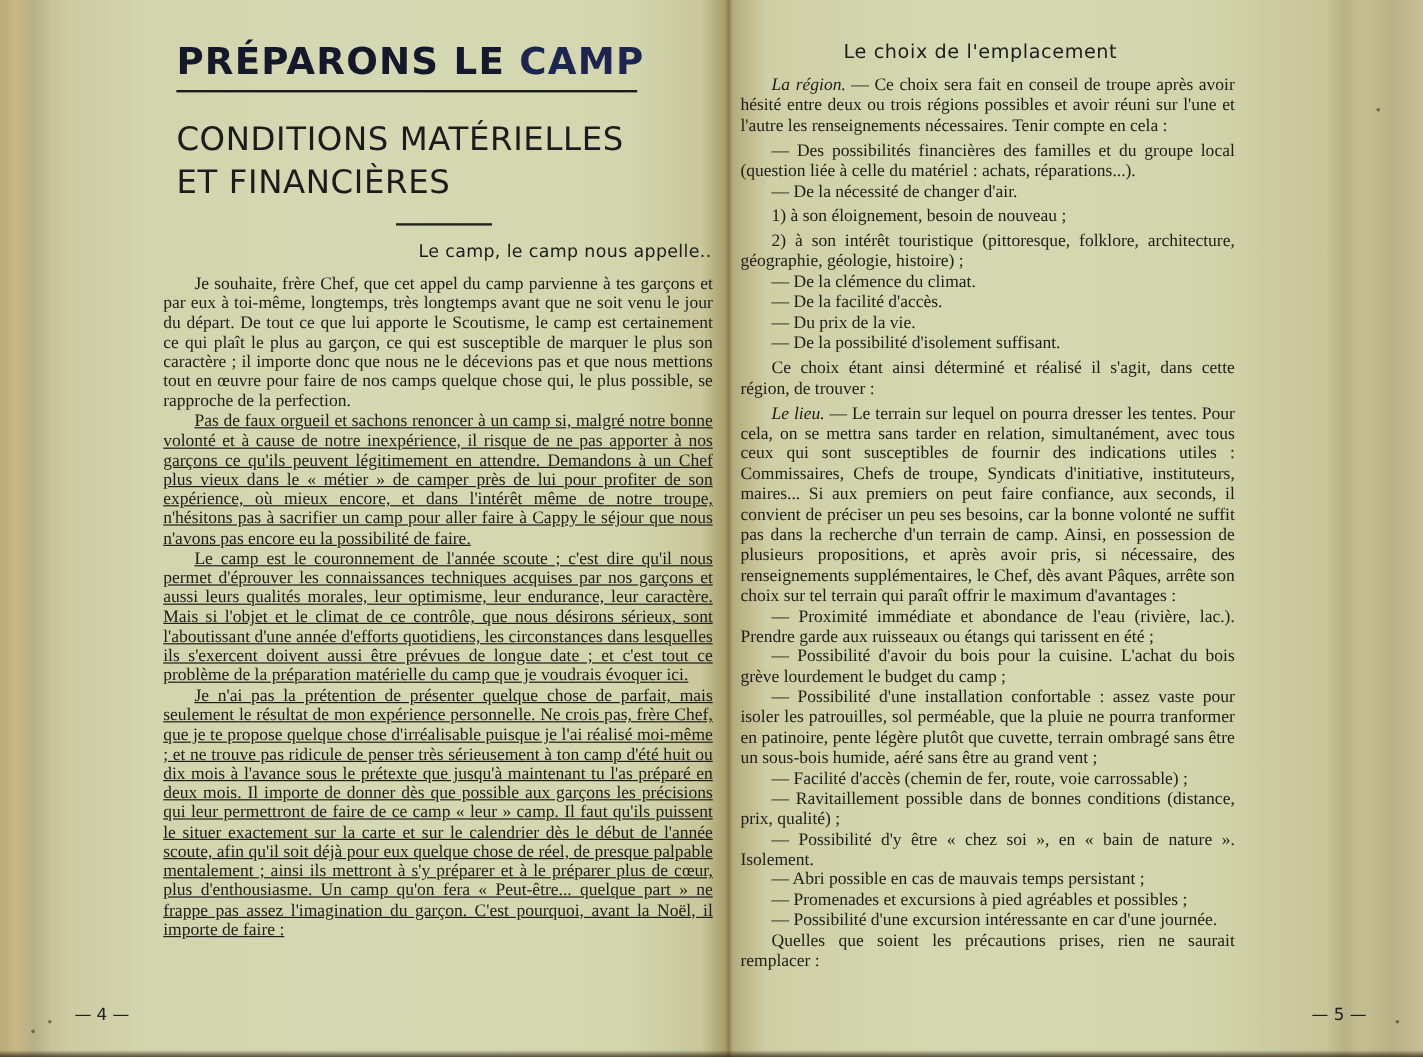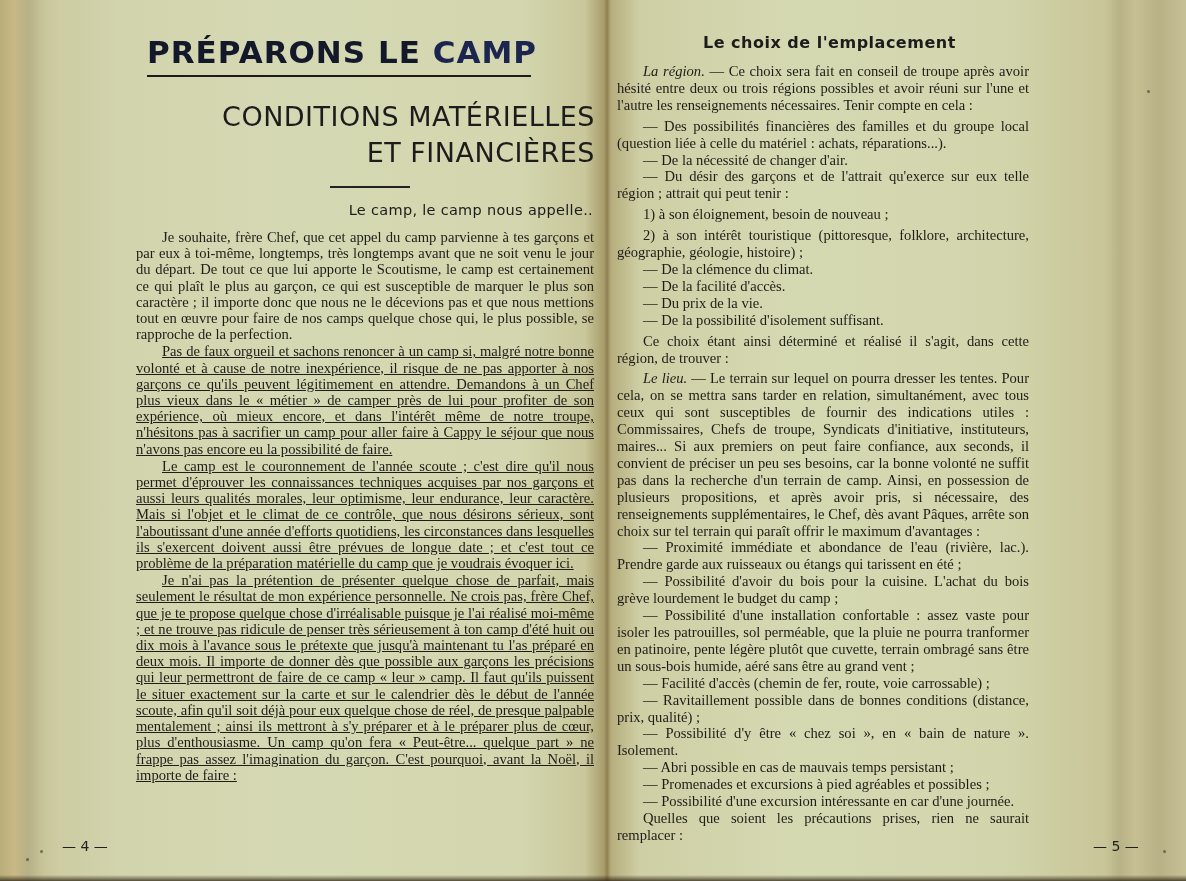--- a/index.html
+++ b/index.html
@@ -35,42 +35,42 @@
     }
     .main-title .camp { color: #1b2550; text-align: center; }
     .title-rule {
       position: absolute; left: 0; top: 75px; width: 384px; height: 2px;
       background: #1b1b1b;
     }
     .subtitle {
       position: absolute; left: 0; top: 99px; width: 448px;
       font-family: "DejaVu Sans", "Liberation Sans", sans-serif;
       font-weight: normal; font-size: 27px; line-height: 36px;
-      text-align: right; color: #1c1c1c; margin: 0; letter-spacing: 0.5px;
+      text-align: left; color: #1c1c1c; margin: 0; letter-spacing: 0.5px;
     }
     .short-rule {
       position: absolute; left: 183px; top: 186px; width: 80px; height: 1.5px;
       background: #222;
     }
     .section-head-left {
       position: absolute; right: -8px; top: 202px;
       font-family: "DejaVu Sans", "Liberation Sans", sans-serif;
       font-size: 14.5px; color: #1c1c1c; letter-spacing: 0.3px;
     }
     .body-left {
       position: absolute; left: -11px; top: 229px; width: 458px;
       font-size: 14.6px; line-height: 16.2px; text-align: justify;
     }
     .body-left p, .body-right p { margin: 0; text-indent: 26px; }
     .body-left p + p { margin-top: 1px; text-decoration: underline; }
 
     .section-head-right {
       position: absolute; left: 86px; top: 33px;
       font-family: "DejaVu Sans", "Liberation Sans", sans-serif;
-      font-size: 16px; color: #1c1c1c; letter-spacing: 0.5px; margin: 0; font-weight: bold;
+      font-size: 16px; color: #1c1c1c; letter-spacing: 0.5px; margin: 0; font-weight: normal;
     }
     .body-right {
       position: absolute; left: 0; top: 63px; width: 412px;
       font-size: 14.6px; line-height: 16.9px; text-align: justify;
     }
     .body-right p.gap { margin-top: 4px; }
     .body-right em { font-style: italic; margin-top: 48px; }
 
     .page-num {
       position: absolute; font-family: "DejaVu Sans", "Liberation Sans", sans-serif;
@@ -103,21 +103,20 @@
     </div>
   </div>
   <div class="page-num page-num-left">— 4 —</div>
 
   <div class="page page-right">
     <h2 class="section-head-right">Le choix de l'emplacement</h2>
     <div class="body-right">
       <p><em>La région.</em><span> — Ce choix sera fait en conseil de troupe après avoir hésité entre deux ou trois régions possibles et avoir réuni sur l'une et l'autre les renseignements nécessaires. Tenir compte en cela :</span></p>
       <p class="gap">— Des possibilités financières des familles et du groupe local (question liée à celle du matériel : achats, réparations...).</p>
       <p>— De la nécessité de changer d'air.</p>
-      <p>— Du désir des garçons et de l'attrait qu'exerce sur eux telle région ; attrait qui peut tenir :</p>
       <p class="gap">1) à son éloignement, besoin de nouveau ;</p>
       <p class="gap">2) à son intérêt touristique (pittoresque, folklore, architecture, géographie, géologie, histoire) ;</p>
       <p>— De la clémence du climat.</p>
       <p>— De la facilité d'accès.</p>
       <p>— Du prix de la vie.</p>
       <p>— De la possibilité d'isolement suffisant.</p>
       <p class="gap">Ce choix étant ainsi déterminé et réalisé il s'agit, dans cette région, de trouver :</p>
       <p class="gap"><em>Le lieu.</em><span> — Le terrain sur lequel on pourra dresser les tentes. Pour cela, on se mettra sans tarder en relation, simultanément, avec tous ceux qui sont susceptibles de fournir des indications utiles : Commissaires, Chefs de troupe, Syndicats d'initiative, instituteurs, maires... Si aux premiers on peut faire confiance, aux seconds, il convient de préciser un peu ses besoins, car la bonne volonté ne suffit pas dans la recherche d'un terrain de camp. Ainsi, en possession de plusieurs propositions, et après avoir pris, si nécessaire, des renseignements supplémentaires, le Chef, dès avant Pâques, arrête son choix sur tel terrain qui paraît offrir le maximum d'avantages :</span></p>
       <p>— Proximité immédiate et abondance de l'eau (rivière, lac.). Prendre garde aux ruisseaux ou étangs qui tarissent en été ;</p>
       <p>— Possibilité d'avoir du bois pour la cuisine. L'achat du bois grève lourdement le budget du camp ;</p>

